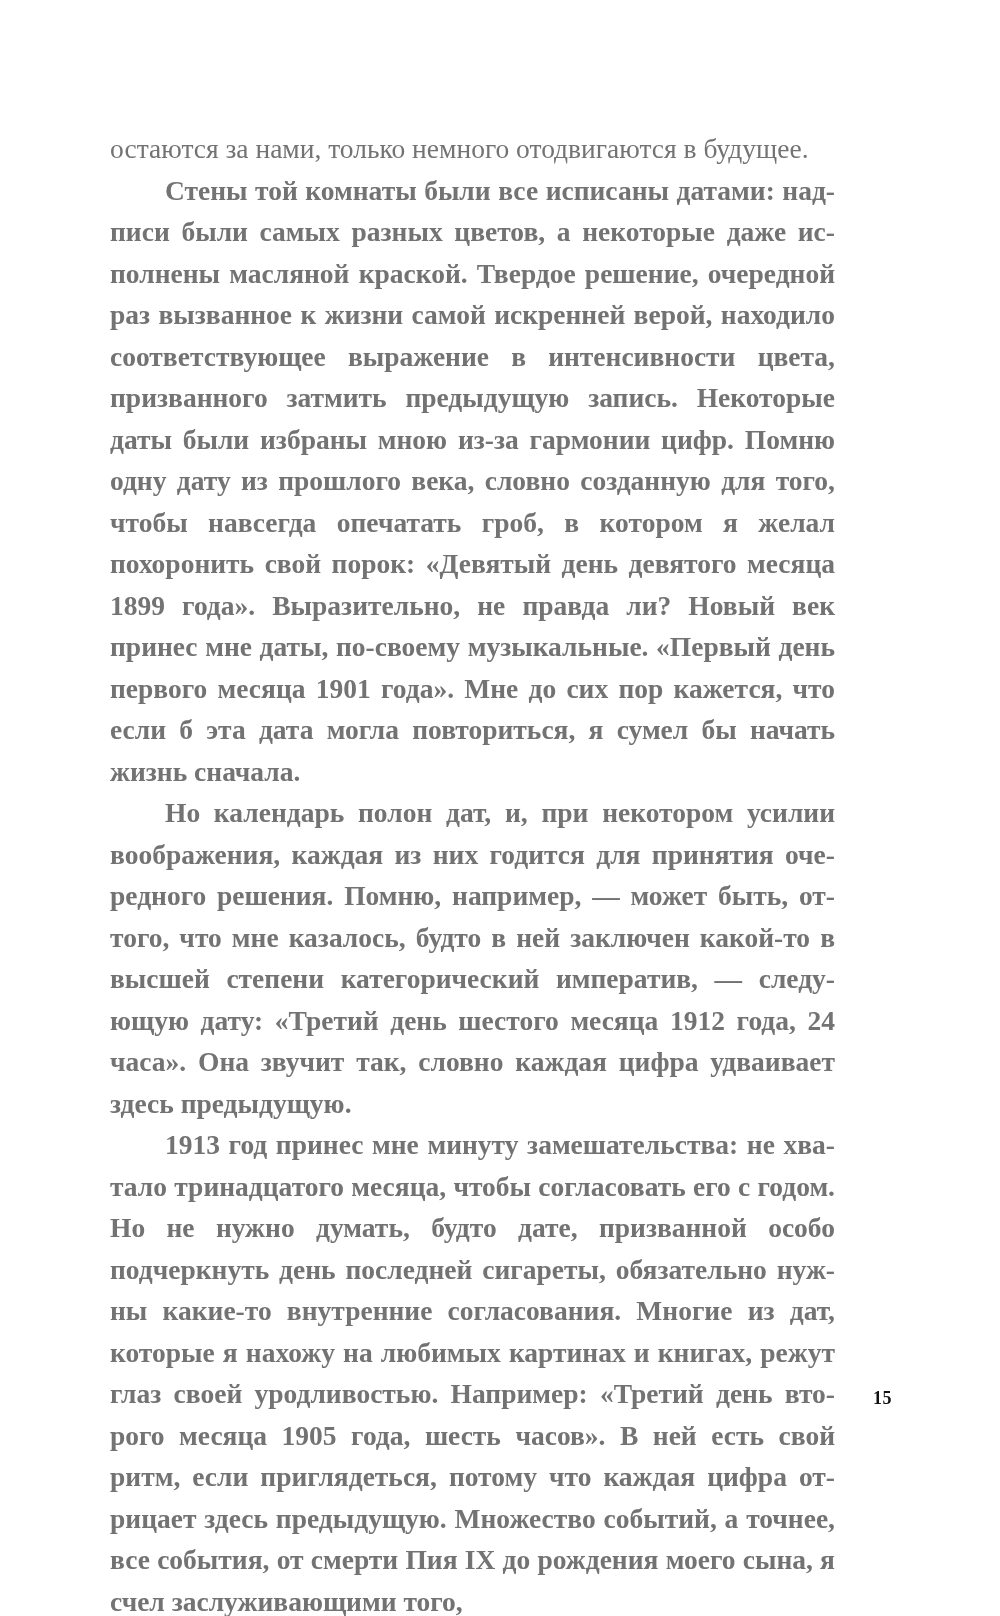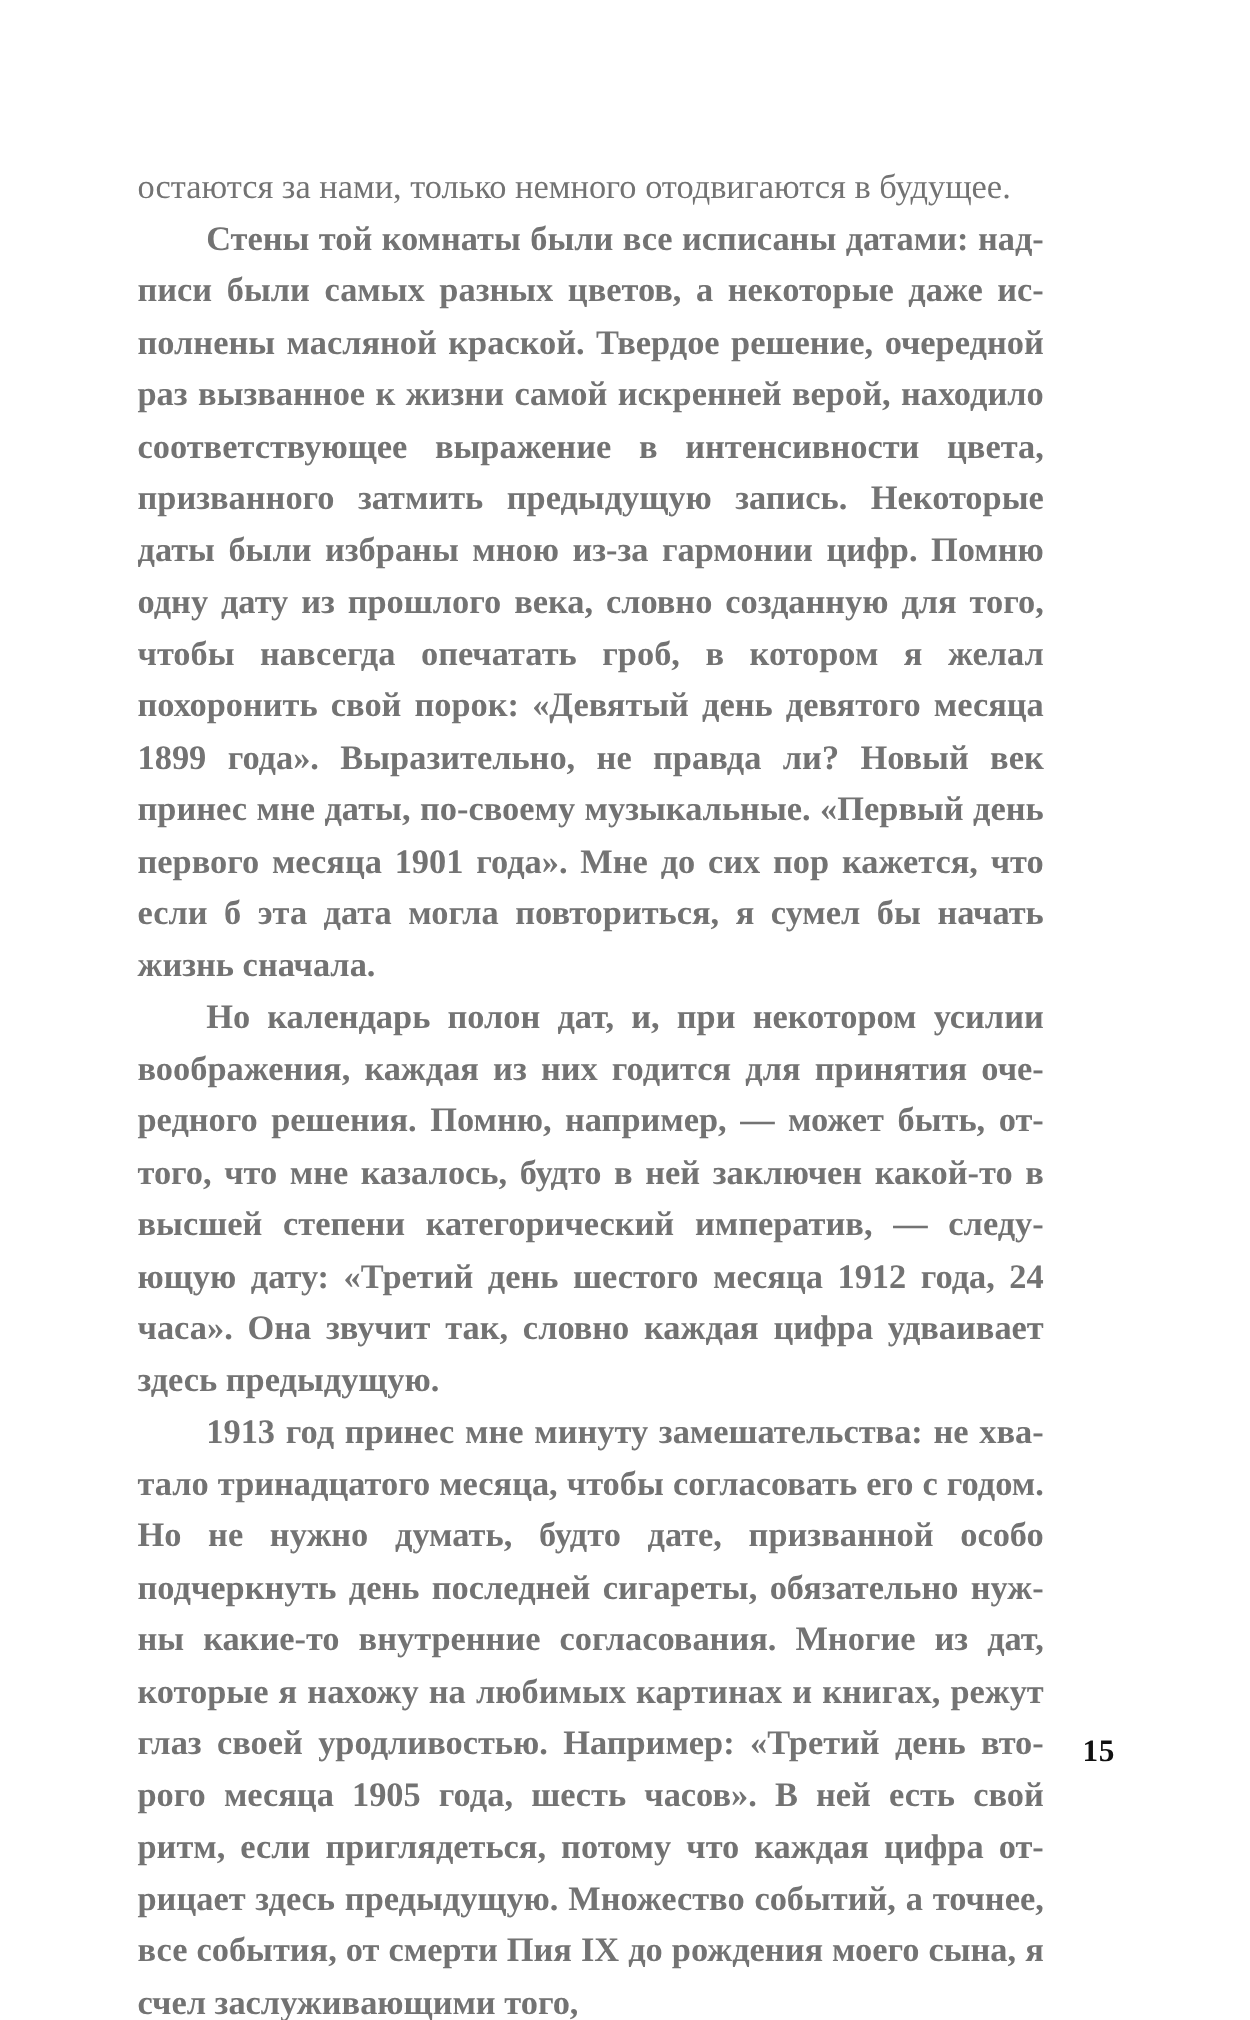--- a/index.html
+++ b/index.html
@@ -35,21 +35,21 @@
   }
   .para.indent {
     text-indent: 2.0em;
     font-weight: bold;
   }
   .page-number {
     position: absolute;
     right: 108px;
     top: 1388px;
     font-family: "Liberation Serif", "DejaVu Serif", serif;
-    font-size: 25px;
+    font-size: 18px;
     font-weight: bold;
     color: #111111;
     letter-spacing: 0.5px;
   }
 </style>
 </head>
 <body>
 
 <div class="page">
 

